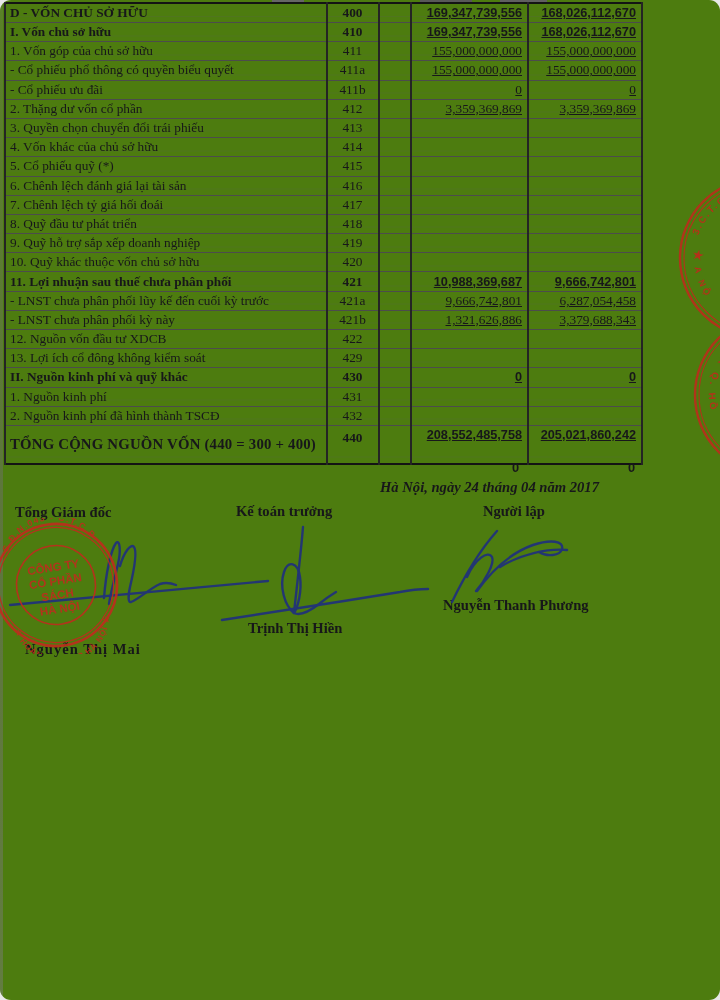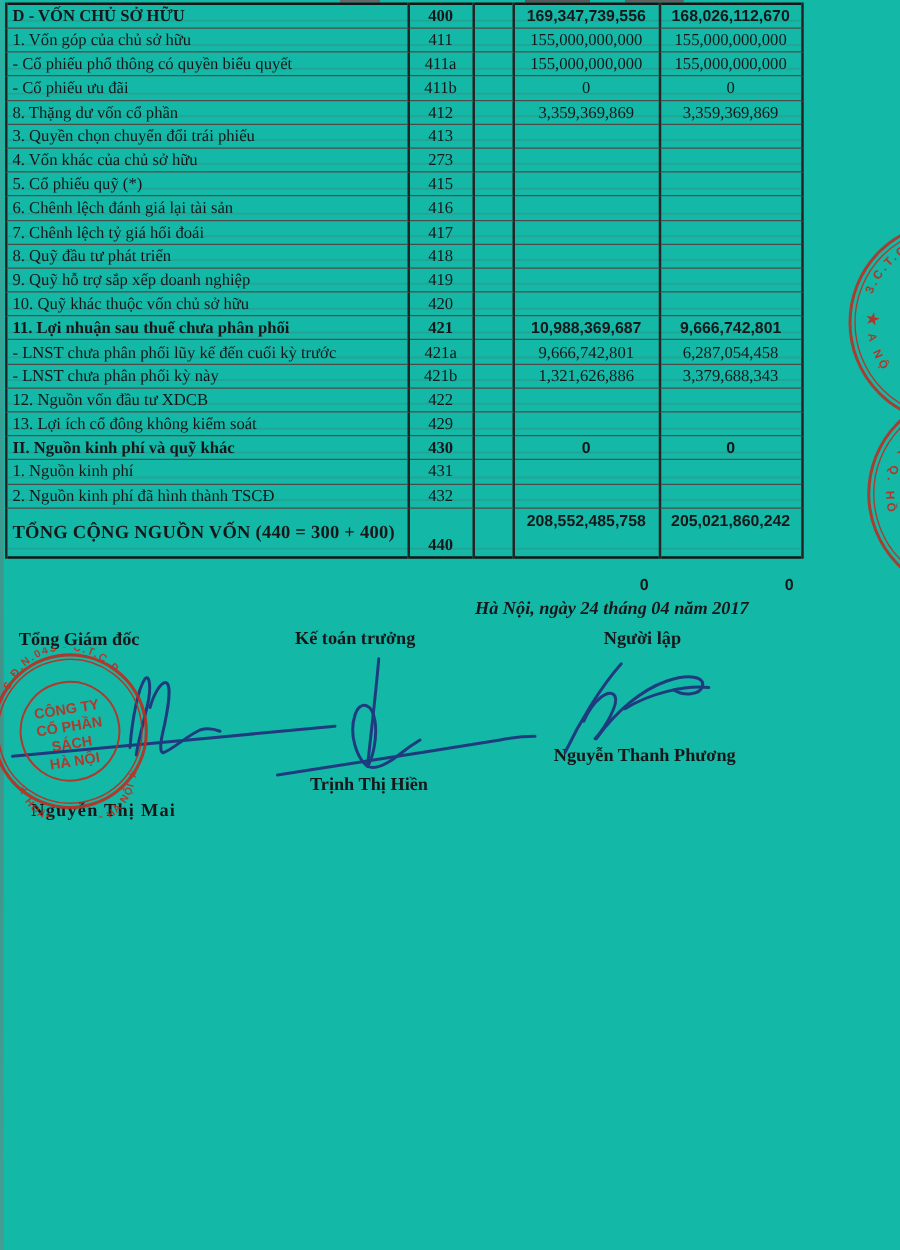--- a/index.html
+++ b/index.html
@@ -1,38 +1,38 @@
 <!DOCTYPE html>
 <html lang="vi"><head>
 <meta charset="utf-8">
 <style>
   html,body{margin:0;padding:0;}
   body{background:#e8e8e8;}
   *{box-sizing:border-box;}
-  .page{position:relative;width:720px;height:1000px;background:#14b8a6;overflow:hidden;
-        font-family:"Liberation Serif",serif;color:#17171a;}
+  .page{position:relative;width:720px;height:1000px;background:#4d7c0f;overflow:hidden;
+        font-family:"Liberation Serif",serif;color:#17171a;border-radius:11px;}
   .edge-shadow{position:absolute;left:0;top:0;width:3px;height:100%;
         background:linear-gradient(to bottom,rgba(150,150,150,.18),rgba(110,110,110,.5) 55%,rgba(125,125,125,.45));}
   .top-remnant{position:absolute;top:0;left:272px;width:275px;height:2px;
         background:linear-gradient(to right,#666 0 32px,transparent 32px 148px,#585858 148px 200px,transparent 200px 228px,#606060 228px 275px);}
   table.balance{position:absolute;left:4px;top:2px;width:637px;border-collapse:collapse;table-layout:fixed;
         border:2px solid #141414;}
   table.balance td{height:19.2px;padding:0 5px 0 4px;font-size:13.3px;line-height:18px;
         white-space:nowrap;overflow:hidden;
         border:1px solid #4c4c4c;border-left:2px solid #242424;border-right:2px solid #242424;
         background-image:linear-gradient(to bottom,transparent calc(100% - 6px),rgba(90,90,90,.20) calc(100% - 6px),rgba(90,90,90,.20) calc(100% - 5px),transparent calc(100% - 5px));}
   td.c-desc{padding-left:4px;}
   td.c-code{text-align:center;padding:0 2px;}
   td.c-note{padding:0;}
-  td.c-num{text-align:center;padding-right:5px;}
+  td.c-num{text-align:right;padding-right:5px;text-decoration:underline;}
   tr.bold td{font-weight:700;}
   tr.bold td.c-num{font-family:"Liberation Sans",sans-serif;font-size:12.7px;}
   tr.total td{height:31px;}
   tr.total td.c-desc{font-weight:700;font-size:14.8px;letter-spacing:.2px;}
-  tr.total td.c-code{vertical-align:top;padding-top:20px;font-weight:700;}
+  tr.total td.c-code{vertical-align:top;padding-top:3px;font-weight:700;}
   tr.total td.c-num{vertical-align:bottom;padding-bottom:19px;font-family:"Liberation Sans",sans-serif;
         font-weight:700;font-size:12.7px;}
   .zeros{position:absolute;left:4px;top:460px;width:637px;height:16px;
         font-family:"Liberation Sans",sans-serif;font-weight:700;font-size:12.8px;}
   .zeros .z1{position:absolute;left:406px;width:117px;text-align:right;padding-right:8px;}
   .zeros .z2{position:absolute;left:523px;width:114px;text-align:right;padding-right:6px;}
   .date-line{position:absolute;top:479px;left:380px;width:250px;
         font-weight:700;font-style:italic;font-size:14.6px;}
   .sig-title,.sig-name{position:absolute;font-weight:700;font-size:14.6px;white-space:nowrap;}
   #t1{left:15px;top:504px;} #t2{left:236px;top:503px;} #t3{left:483px;top:503px;}
@@ -57,20 +57,27 @@
         <col style="width:114px">
     </colgroup>
     <tbody>
         <tr class="bold">
       <td class="c-desc">D - VỐN CHỦ SỞ HỮU</td>
       <td class="c-code">400</td>
       <td class="c-note"></td>
       <td class="c-num v1">169,347,739,556</td>
       <td class="c-num v2">168,026,112,670</td>
     </tr>
+        <tr class="bold">
+      <td class="c-desc">I. Vốn chủ sở hữu</td>
+      <td class="c-code">410</td>
+      <td class="c-note"></td>
+      <td class="c-num v1">169,347,739,556</td>
+      <td class="c-num v2">168,026,112,670</td>
+    </tr>
         <tr>
       <td class="c-desc">1. Vốn góp của chủ sở hữu</td>
       <td class="c-code">411</td>
       <td class="c-note"></td>
       <td class="c-num v1">155,000,000,000</td>
       <td class="c-num v2">155,000,000,000</td>
     </tr>
         <tr>
       <td class="c-desc">- Cổ phiếu phổ thông có quyền biểu quyết</td>
       <td class="c-code">411a</td>
@@ -79,36 +86,36 @@
       <td class="c-num v2">155,000,000,000</td>
     </tr>
         <tr>
       <td class="c-desc">- Cổ phiếu ưu đãi</td>
       <td class="c-code">411b</td>
       <td class="c-note"></td>
       <td class="c-num v1">0</td>
       <td class="c-num v2">0</td>
     </tr>
         <tr>
-      <td class="c-desc">8. Thặng dư vốn cổ phần</td>
+      <td class="c-desc">2. Thặng dư vốn cổ phần</td>
       <td class="c-code">412</td>
       <td class="c-note"></td>
       <td class="c-num v1">3,359,369,869</td>
       <td class="c-num v2">3,359,369,869</td>
     </tr>
         <tr>
       <td class="c-desc">3. Quyền chọn chuyển đổi trái phiếu</td>
       <td class="c-code">413</td>
       <td class="c-note"></td>
       <td class="c-num v1"></td>
       <td class="c-num v2"></td>
     </tr>
         <tr>
       <td class="c-desc">4. Vốn khác của chủ sở hữu</td>
-      <td class="c-code">273</td>
+      <td class="c-code">414</td>
       <td class="c-note"></td>
       <td class="c-num v1"></td>
       <td class="c-num v2"></td>
     </tr>
         <tr>
       <td class="c-desc">5. Cổ phiếu quỹ (*)</td>
       <td class="c-code">415</td>
       <td class="c-note"></td>
       <td class="c-num v1"></td>
       <td class="c-num v2"></td>

